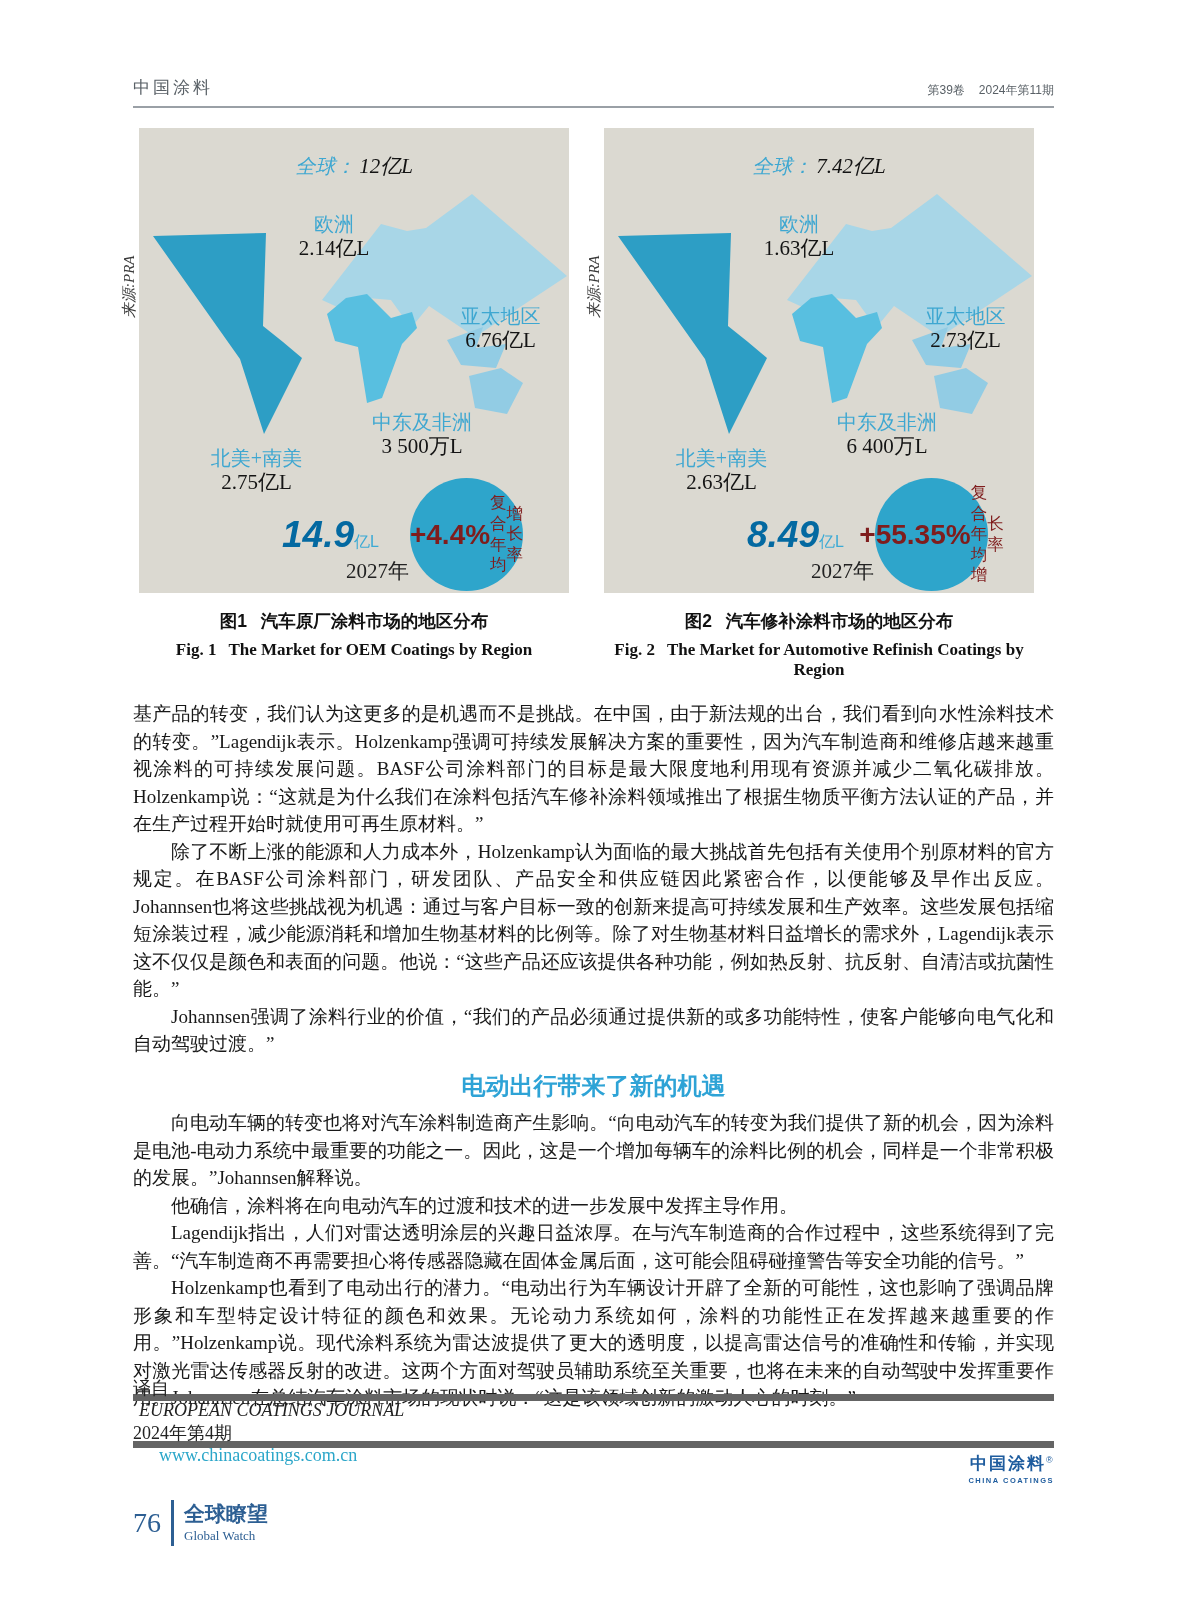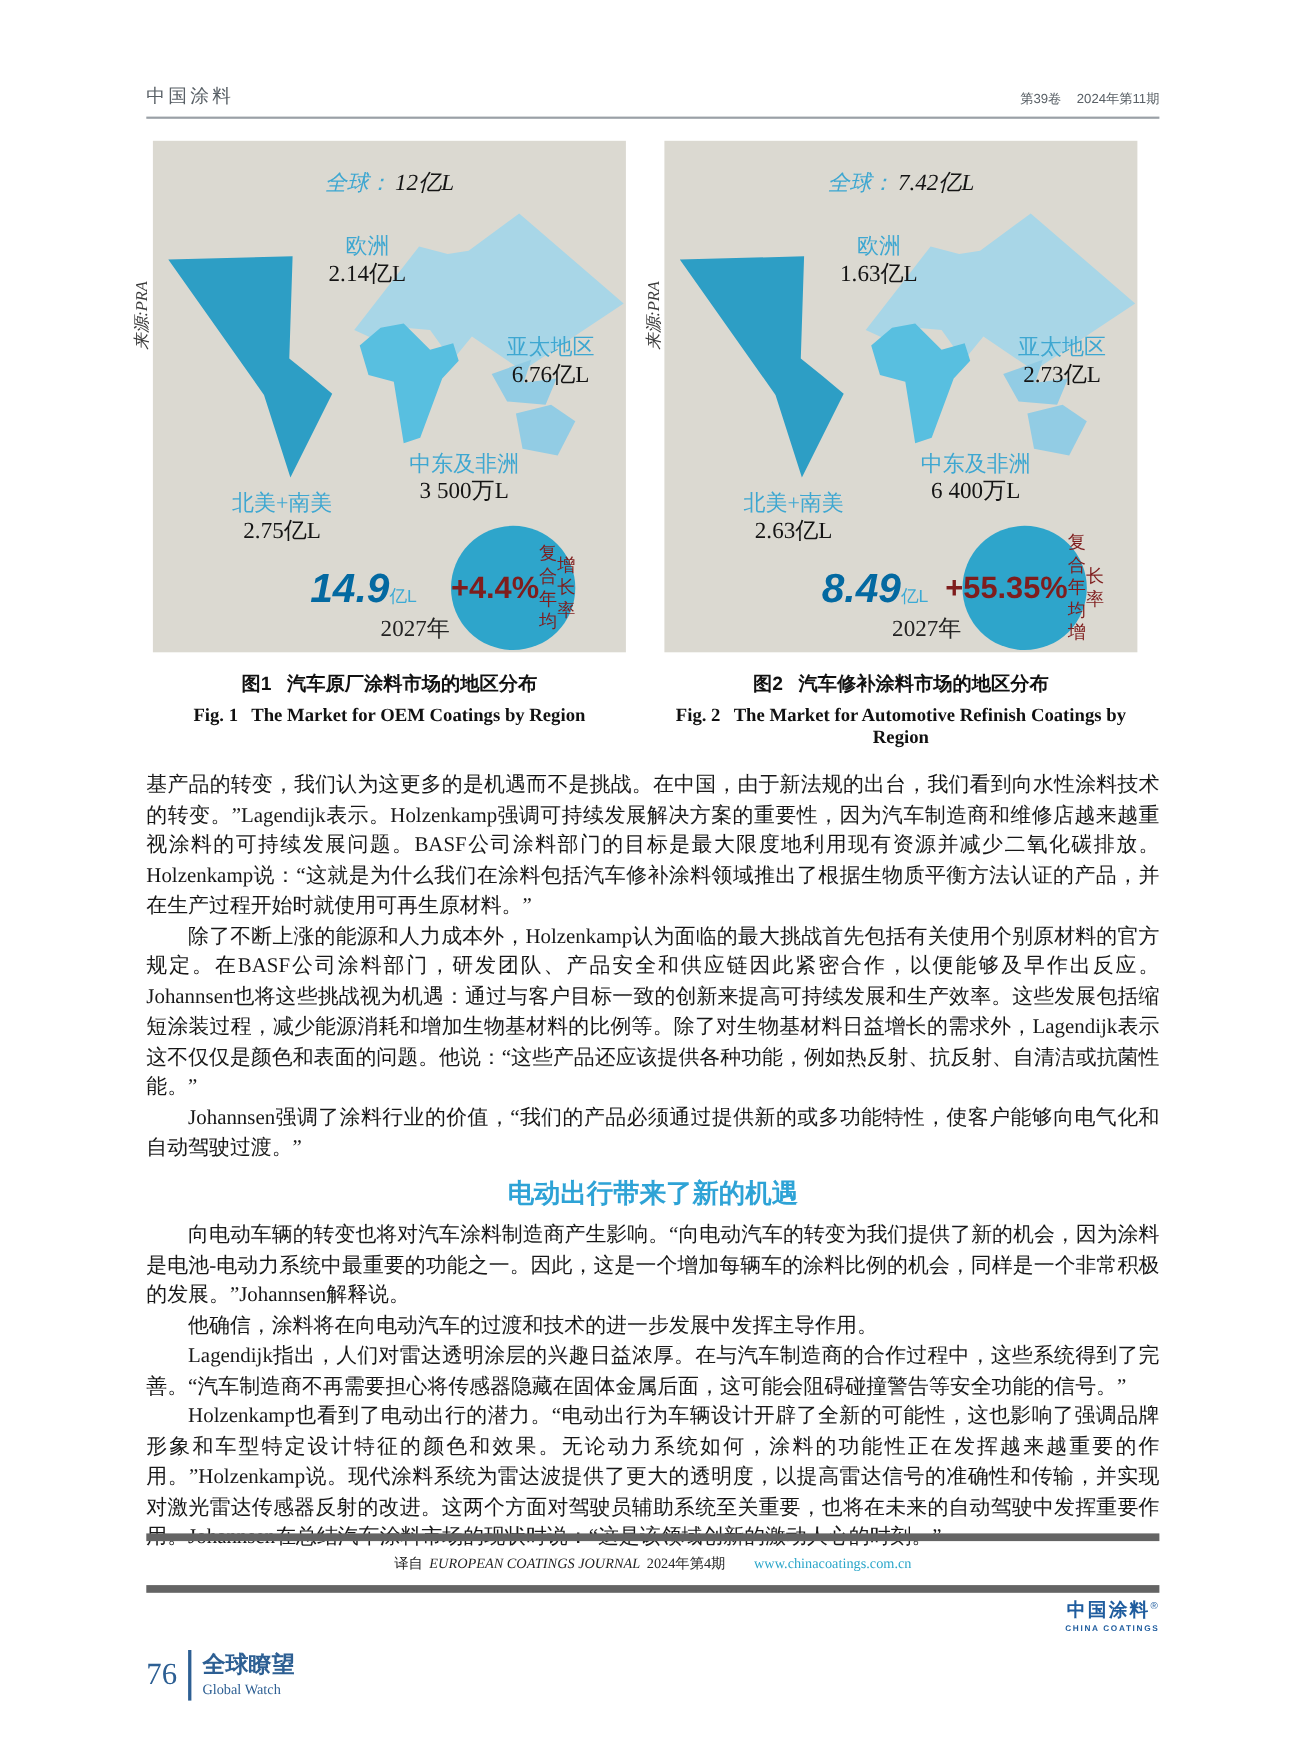--- a/index.html
+++ b/index.html
@@ -63,22 +63,22 @@
   .article{position:absolute;top:700px;left:133px;width:921px;
            font-size:19px;line-height:27.5px;text-align:justify;color:#181818;}
   .article p{margin:0;text-indent:2em;}
   .article p.no-indent{text-indent:0;}
   .sec-heading{margin:14px 0 10px 0;font-family:"Liberation Sans","DejaVu Sans",sans-serif;
                font-weight:bold;font-size:24px;color:#2ea3d6;text-indent:0;text-align:center;}
 
   
   .footer-strip{position:absolute;top:1394px;left:133px;width:921px;}
   .bar{height:7px;background:#646464;}
-  .footer-line{height:40px;display:flex;justify-content:center;align-items:center;
-               font-size:13px;color:#222;}
+  .footer-line{height:40px;display:flex;justify-content:center;
+               font-size:18px;color:#222;flex-direction:column;}
   .footer-line .it{font-style:italic;margin:0 6px;}
   .footer-line .url{color:#2ba6c9;margin-left:26px;text-decoration:none;}
 
   .logo{position:absolute;top:1452px;right:133px;text-align:center;
         font-family:"Liberation Sans","DejaVu Sans",sans-serif;color:#1e5c9e;}
   .logo .cn{font-size:17px;font-weight:bold;letter-spacing:2px;}
   .logo .mark{font-size:9px;vertical-align:super;}
   .logo .en{font-size:7.5px;font-weight:bold;letter-spacing:1.5px;margin-top:1px;}
 
   .page-footer{position:absolute;top:1500px;left:133px;display:flex;align-items:center;color:#2d5f93;}

